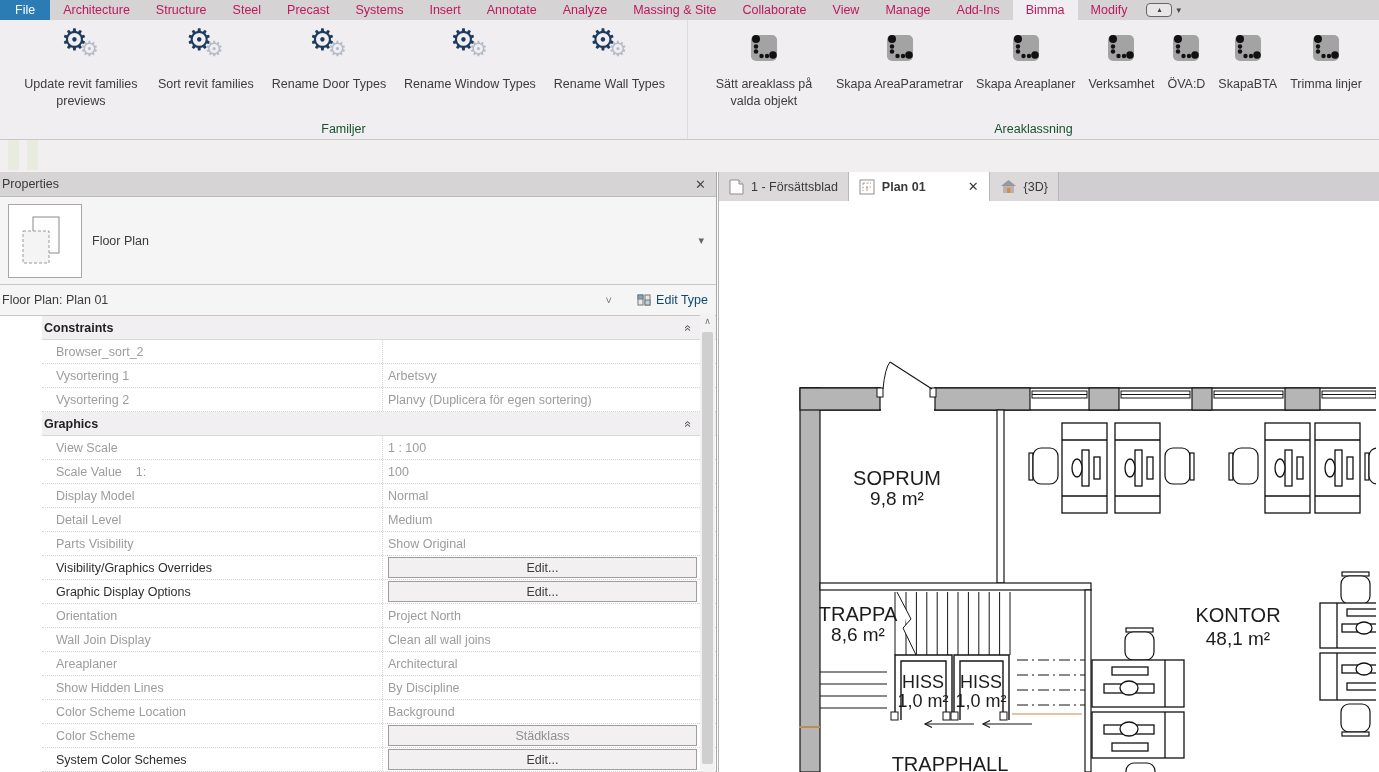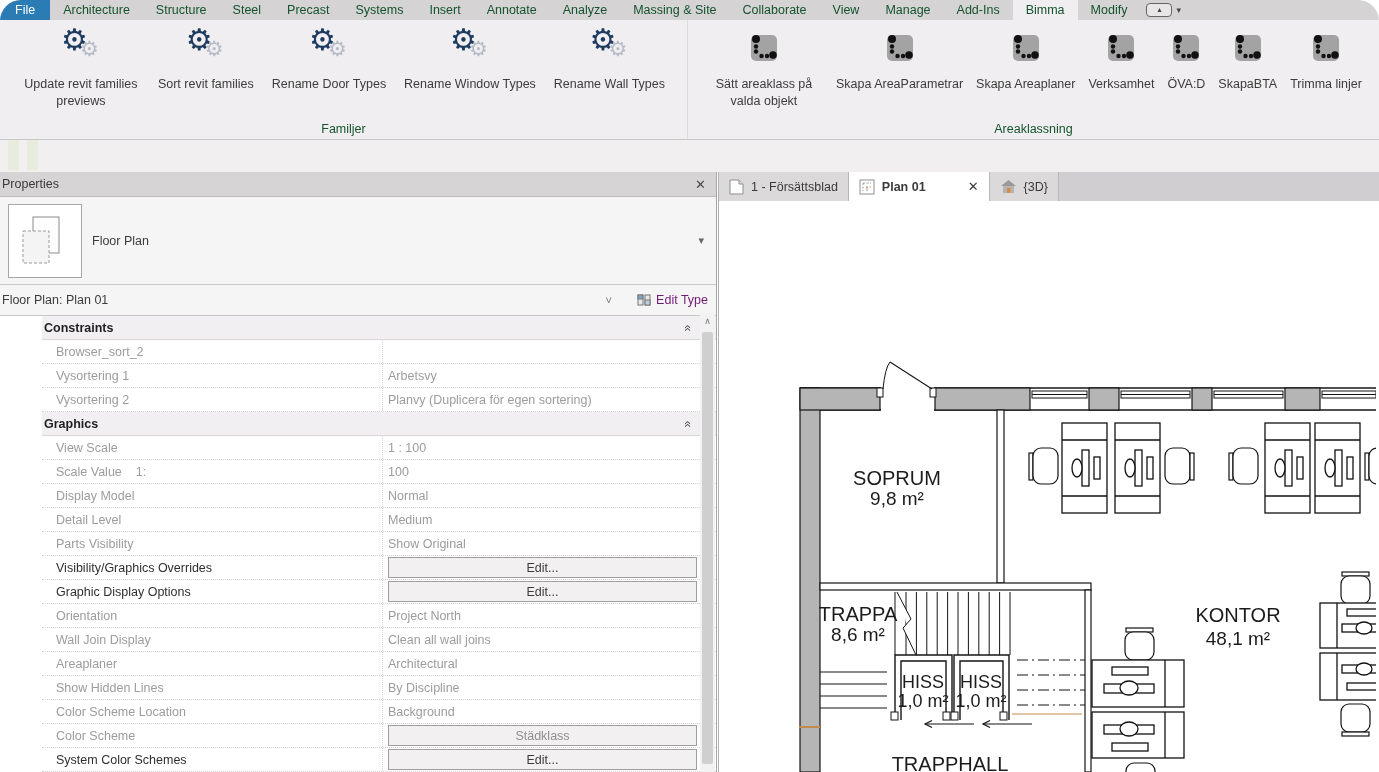--- a/index.html
+++ b/index.html
@@ -1,20 +1,20 @@
 <!DOCTYPE html>
 <html><head>
 <meta charset="utf-8">
 <style>
   html,body{margin:0;padding:0;}
   .app{position:relative;width:1379px;height:772px;overflow:hidden;background:#fff;
-       font-family:"Liberation Sans","DejaVu Sans",sans-serif;color:#333;border-radius:21px;}
+       font-family:"Liberation Sans","DejaVu Sans",sans-serif;color:#333;}
   
   .tabbar{position:absolute;left:0;top:0;right:0;height:20px;background:#d5d3d4;display:flex;align-items:stretch;}
-  .rtab{padding:0 13px;font-size:12.5px;line-height:20px;color:#14532d;white-space:nowrap;cursor:default;}
+  .rtab{padding:0 13px;font-size:12.5px;line-height:20px;color:#be185d;white-space:nowrap;cursor:default;}
   .rtab.file{background:#2b7cb5;color:#fff;padding:0 15px;}
   .rtab.active{background:#f0eef0;}
   .ptoggle{display:flex;align-items:center;margin-left:6px;}
   .ptog-box{display:inline-block;width:24px;height:12px;border:1px solid #666;border-radius:4px;
             font-size:8px;line-height:12px;text-align:center;color:#444;background:#e8e6e7;}
   .ptog-caret{font-size:9px;color:#444;margin-left:4px;}
   
   .ribbon{position:absolute;left:0;top:20px;right:0;height:119px;background:#f0eef0;border-bottom:1px solid #c9c7c8;display:flex;}
   .rgroup{position:relative;height:100%;}
   .rgroup.fam{width:687px;border-right:1px solid #dddbdc;}
@@ -37,21 +37,21 @@
                 font-size:12.5px;color:#3a3a3a;padding:0 2px;}
   .props-header .sp{flex:1;}
   .props-close{font-size:13px;color:#4a4a4a;padding:0 8px;cursor:default;}
   .type-sel{position:relative;height:87px;background:#f6f5f6;border-bottom:1px solid #c8c6c7;}
   .thumb{position:absolute;left:8px;top:7px;width:72px;height:72px;background:#fff;border:1px solid #a8a6a7;}
   .type-label{position:absolute;left:92px;top:0;bottom:0;display:flex;align-items:center;font-size:12.5px;color:#3c3c3c;}
   .type-drop{position:absolute;right:12px;top:0;bottom:0;display:flex;align-items:center;font-size:11px;color:#666;}
   .inst-row{position:relative;height:30px;background:#f6f5f6;border-bottom:1px solid #c8c6c7;display:flex;align-items:center;
             font-size:12.5px;color:#3c3c3c;padding-left:2px;}
   .inst-chevron{position:absolute;right:104px;font-size:11px;color:#777;}
-  .edit-type{position:absolute;right:8px;display:flex;align-items:center;font-size:12.5px;color:#701a75;cursor:default;}
+  .edit-type{position:absolute;right:8px;display:flex;align-items:center;font-size:12.5px;color:#0c4a6e;cursor:default;}
   .edit-type svg{margin-right:5px;}
   .ptable{position:relative;}
   .prow{height:23px;display:flex;align-items:stretch;border-bottom:1px dotted #d4d2d3;font-size:12.5px;margin-left:42px;}
   .prow.section{background:#f1eff1;border-bottom:1px solid #d9d7d8;align-items:center;}
   .sec-label{flex:1;padding-left:2px;font-weight:bold;color:#1f1f1f;}
   .collapse-icon{display:inline-block;transform:rotate(90deg);font-size:12px;color:#555;margin-right:24px;}
   .plabel{width:326px;padding-left:14px;border-right:1px dotted #d4d2d3;display:flex;align-items:center;
           color:#9c9c9c;white-space:pre;overflow:hidden;}
   .plabel.dark{color:#2f2f2f;}
   .pvalue{flex:1;padding-left:5px;display:flex;align-items:center;color:#9c9c9c;overflow:hidden;}

